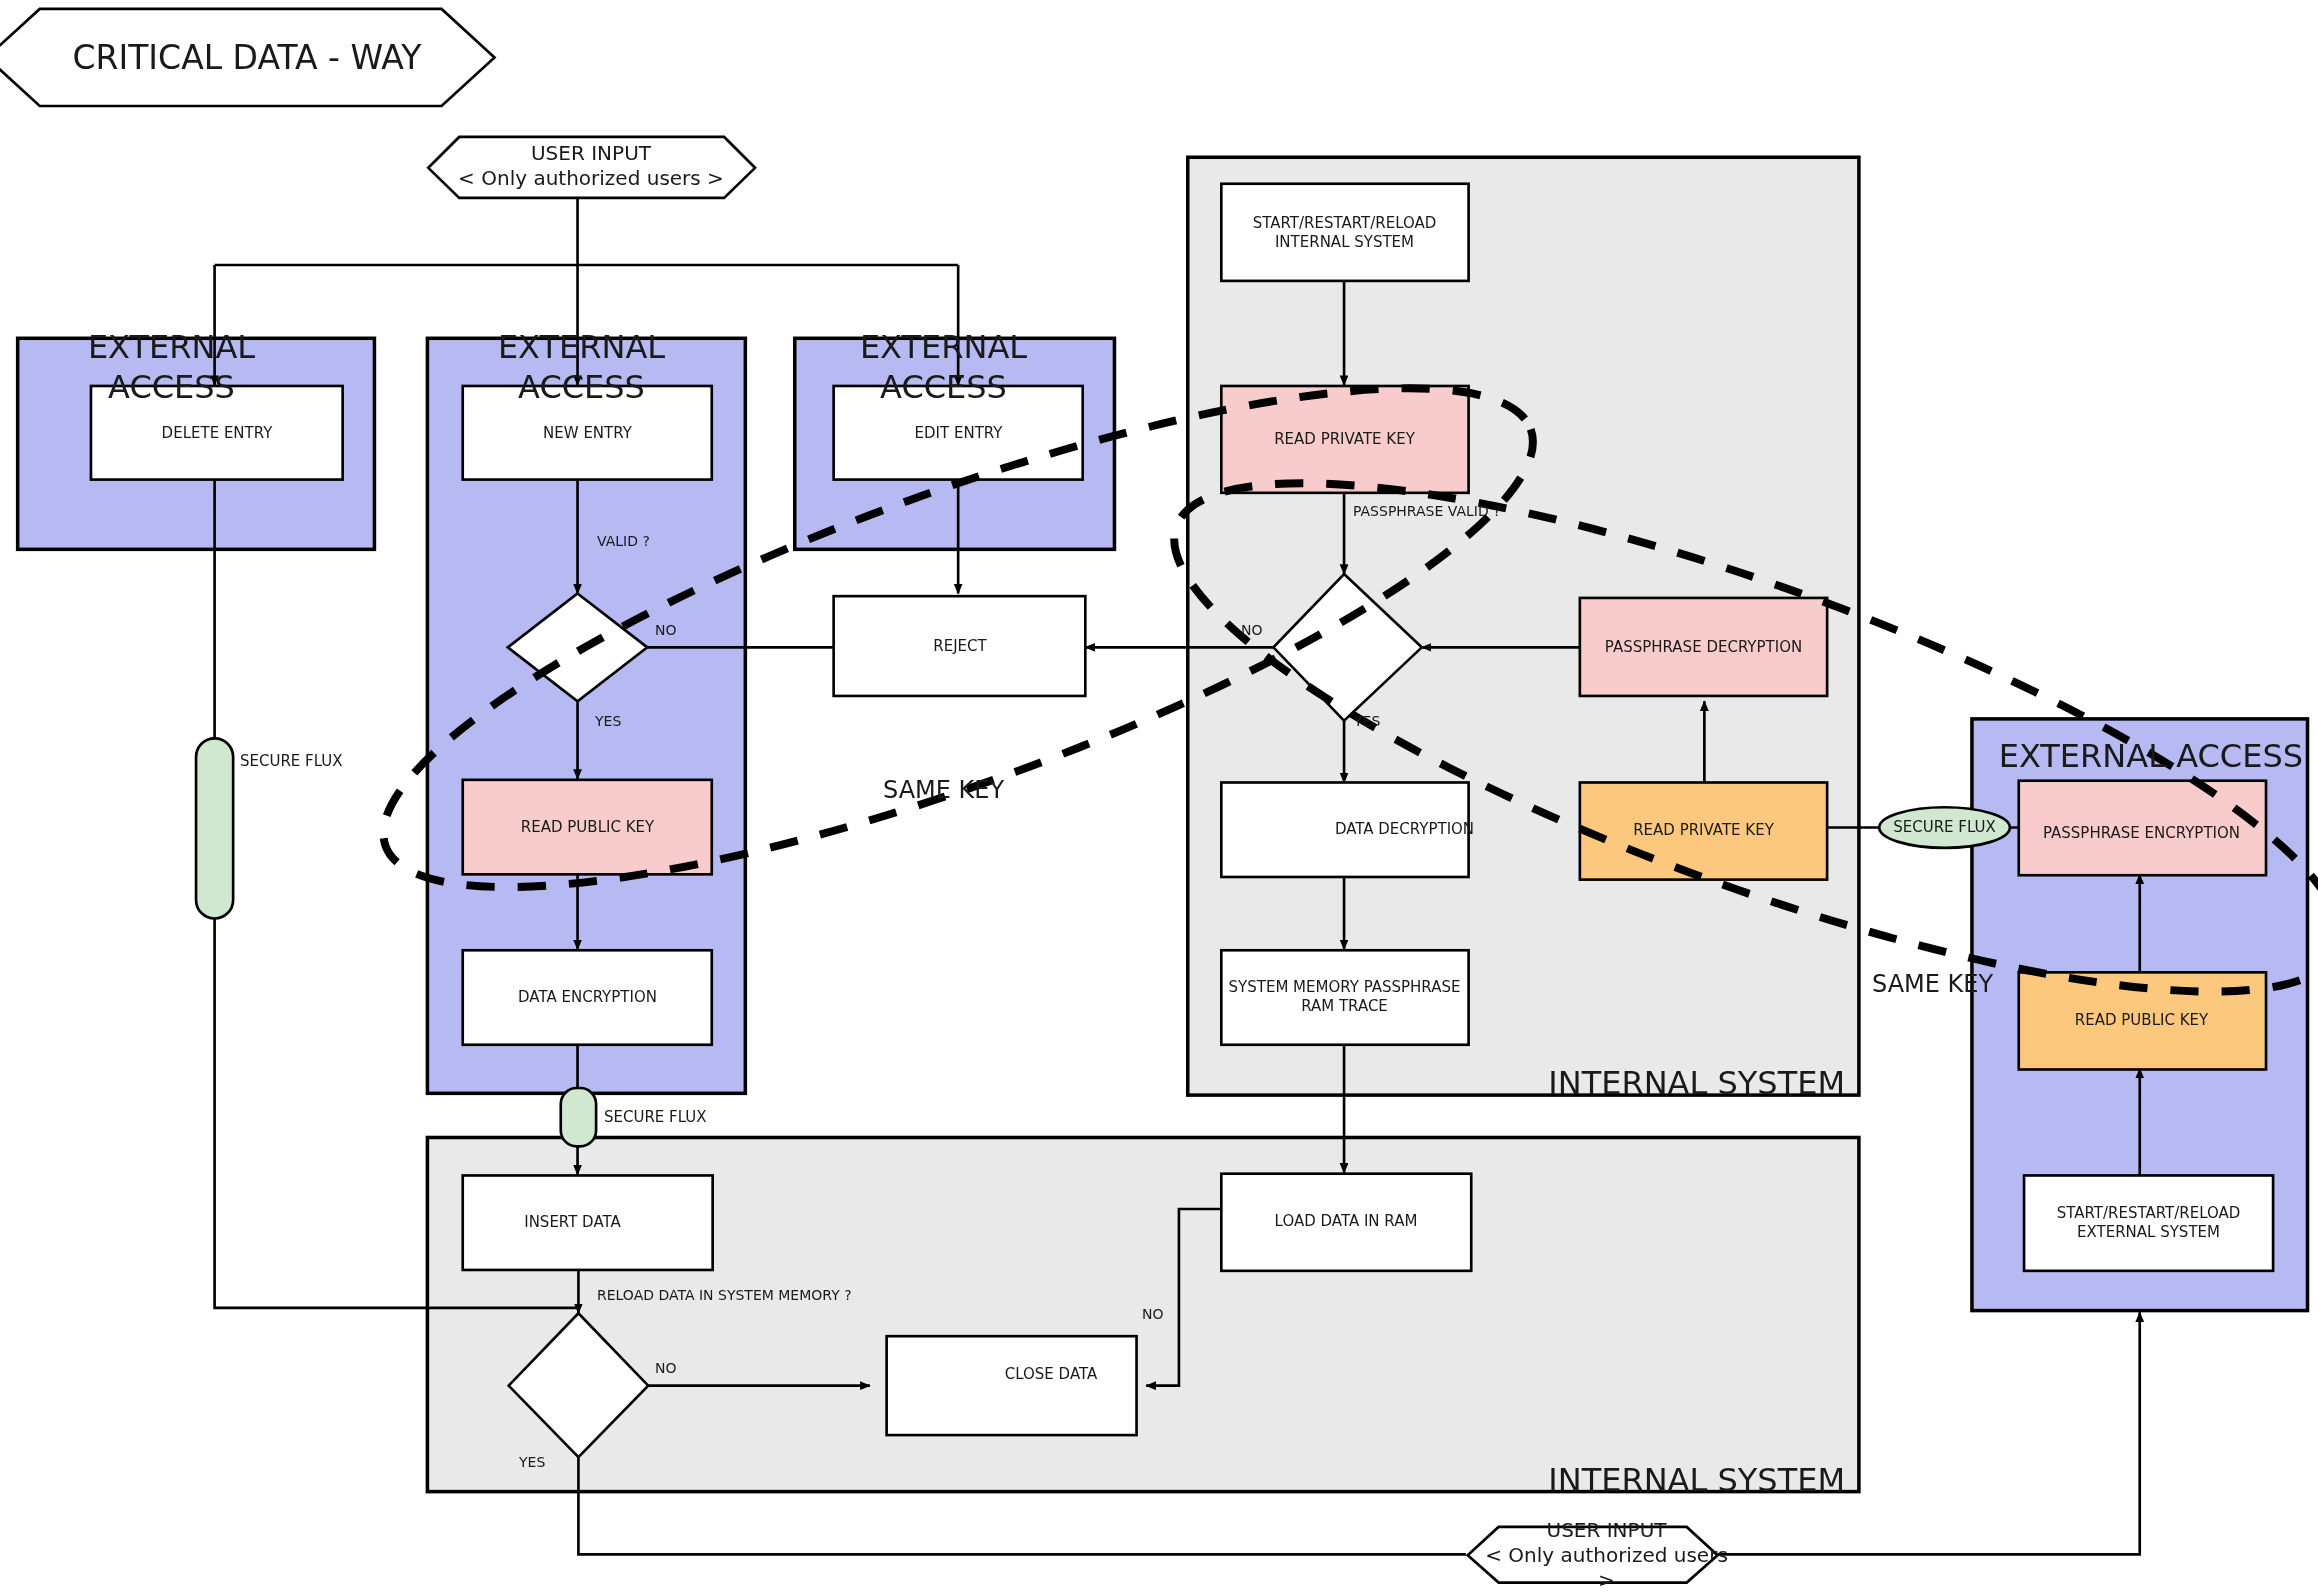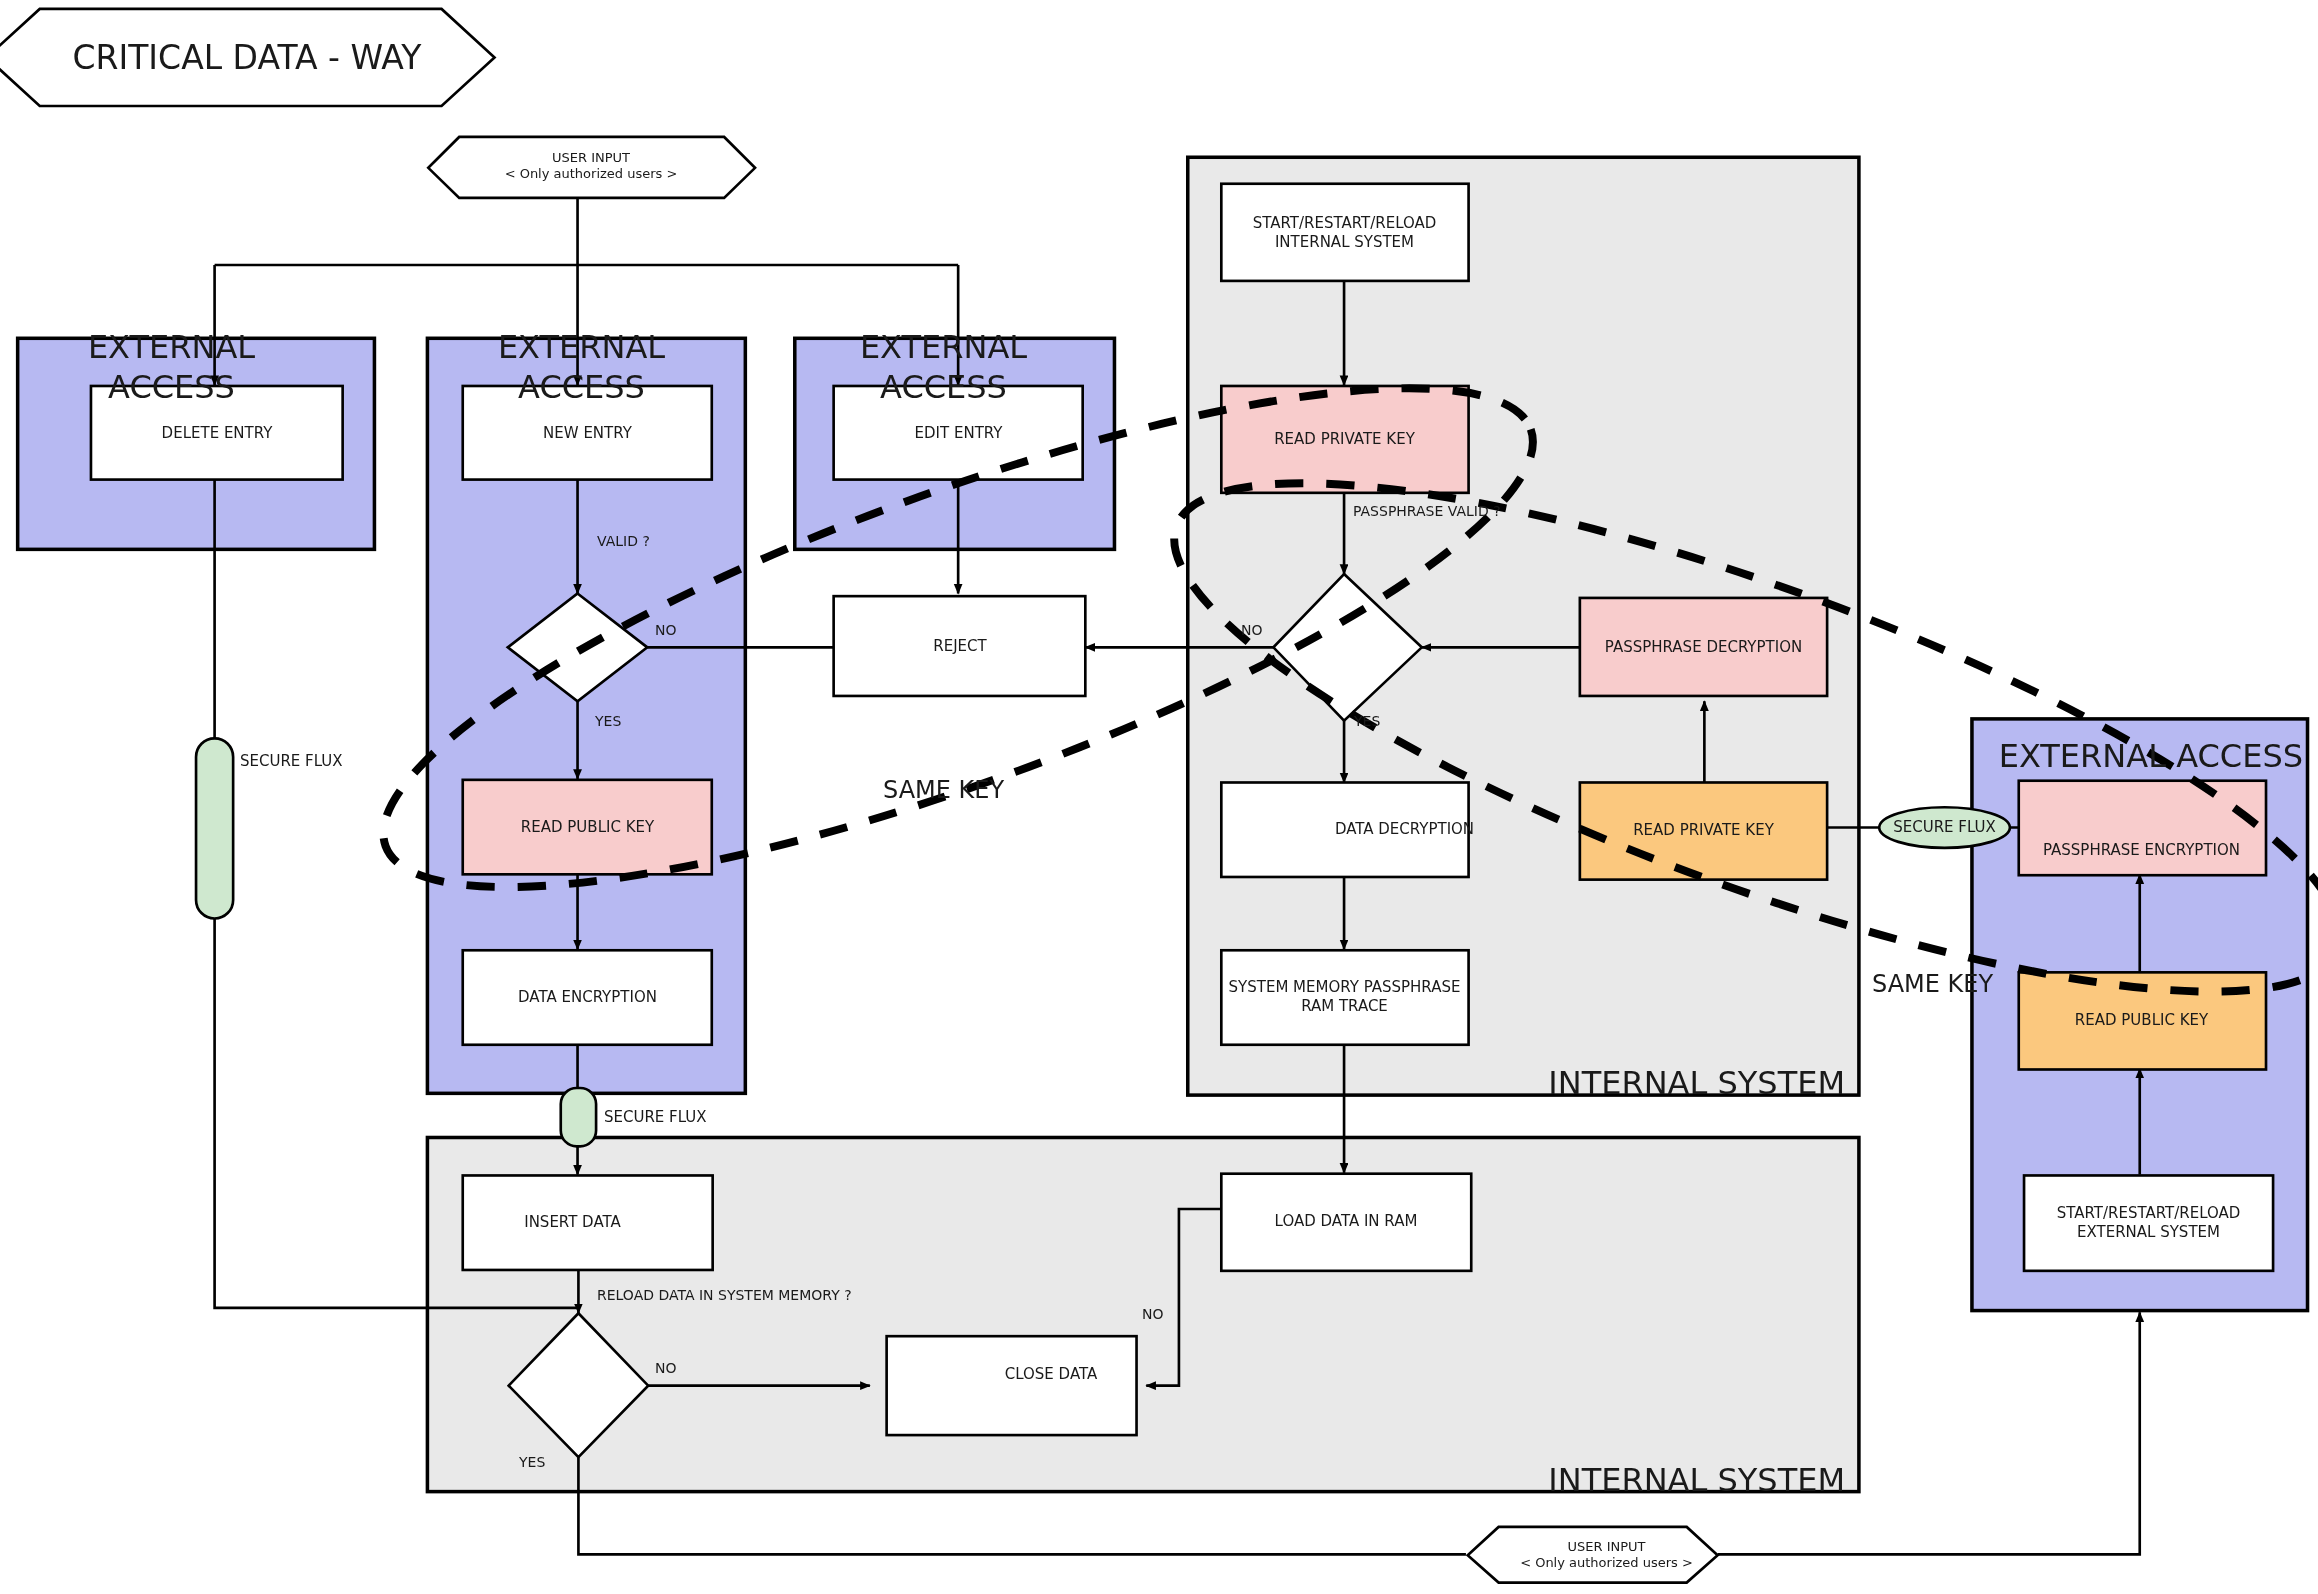--- a/index.html
+++ b/index.html
@@ -15,21 +15,21 @@
   .lbl{
     position:absolute;display:flex;align-items:center;justify-content:center;
     text-align:center;color:#1a1a1a;line-height:1.25;pointer-events:none;
     white-space:pre-line;
   }
   .lbl.n      {font-size:15px;}
   .lbl.group  {font-size:32px;margin-top:7px;}
   .lbl.edge   {font-size:14px;}
   .lbl.flux   {font-size:15px;}
   .lbl.title  {font-size:33px;}
-  .lbl.hex    {font-size:13px;}
+  .lbl.hex    {font-size:20px;}
   .lbl.samekey{font-size:24px;}
   .lbl.left   {justify-content:flex-start;}
   .lbl.right  {justify-content:flex-end;}
 </style>
 </head>
 <body>
 
 <div id="stage">
 
   <svg id="canvas" viewBox="0 0 2626 1806" xmlns="http://www.w3.org/2000/svg">
@@ -171,21 +171,21 @@
   <div class="lbl n" style="left:463px;top:950px;width:249px;height:94px;">DATA ENCRYPTION</div>
 
   <div class="lbl n" style="left:1221px;top:184px;width:247px;height:97px;">START/RESTART/RELOAD
 INTERNAL SYSTEM</div>
   <div class="lbl n" style="left:1221px;top:386px;width:247px;height:107px;">READ PRIVATE KEY</div>
   <div class="lbl n" style="left:1580px;top:598px;width:247px;height:98px;">PASSPHRASE DECRYPTION</div>
   <div class="lbl n" style="left:1580px;top:782px;width:247px;height:97px;">READ PRIVATE KEY</div>
   <div class="lbl n" style="left:1281px;top:782px;width:247px;height:94px;">DATA DECRYPTION</div>
   <div class="lbl n" style="left:1221px;top:950px;width:247px;height:94px;">SYSTEM MEMORY PASSPHRASE
 RAM TRACE</div>
-  <div class="lbl n" style="left:2018px;top:813px;width:247px;height:74px;">PASSPHRASE ENCRYPTION</div>
+  <div class="lbl n" style="left:2018px;top:796px;width:247px;height:74px;">PASSPHRASE ENCRYPTION</div>
   <div class="lbl n" style="left:2018px;top:972px;width:247px;height:97px;">READ PUBLIC KEY</div>
   <div class="lbl n" style="left:2024px;top:1175px;width:249px;height:95px;">START/RESTART/RELOAD
 EXTERNAL SYSTEM</div>
   <div class="lbl n" style="left:463px;top:1175px;width:219px;height:94px;">INSERT DATA</div>
   <div class="lbl n" style="left:886px;top:1336px;width:250px;height:77px;margin-left:40px;">CLOSE DATA</div>
   <div class="lbl n" style="left:1221px;top:1173px;width:250px;height:97px;">LOAD DATA IN RAM</div>
   <div class="lbl hex" style="left:1483px;top:1533px;width:247px;height:44px;">USER INPUT
 &lt; Only authorized  users &gt;</div>
 
   <div class="lbl edge left" style="left:597px;top:532px;width:141px;height:19.4px;">VALID ?</div>

